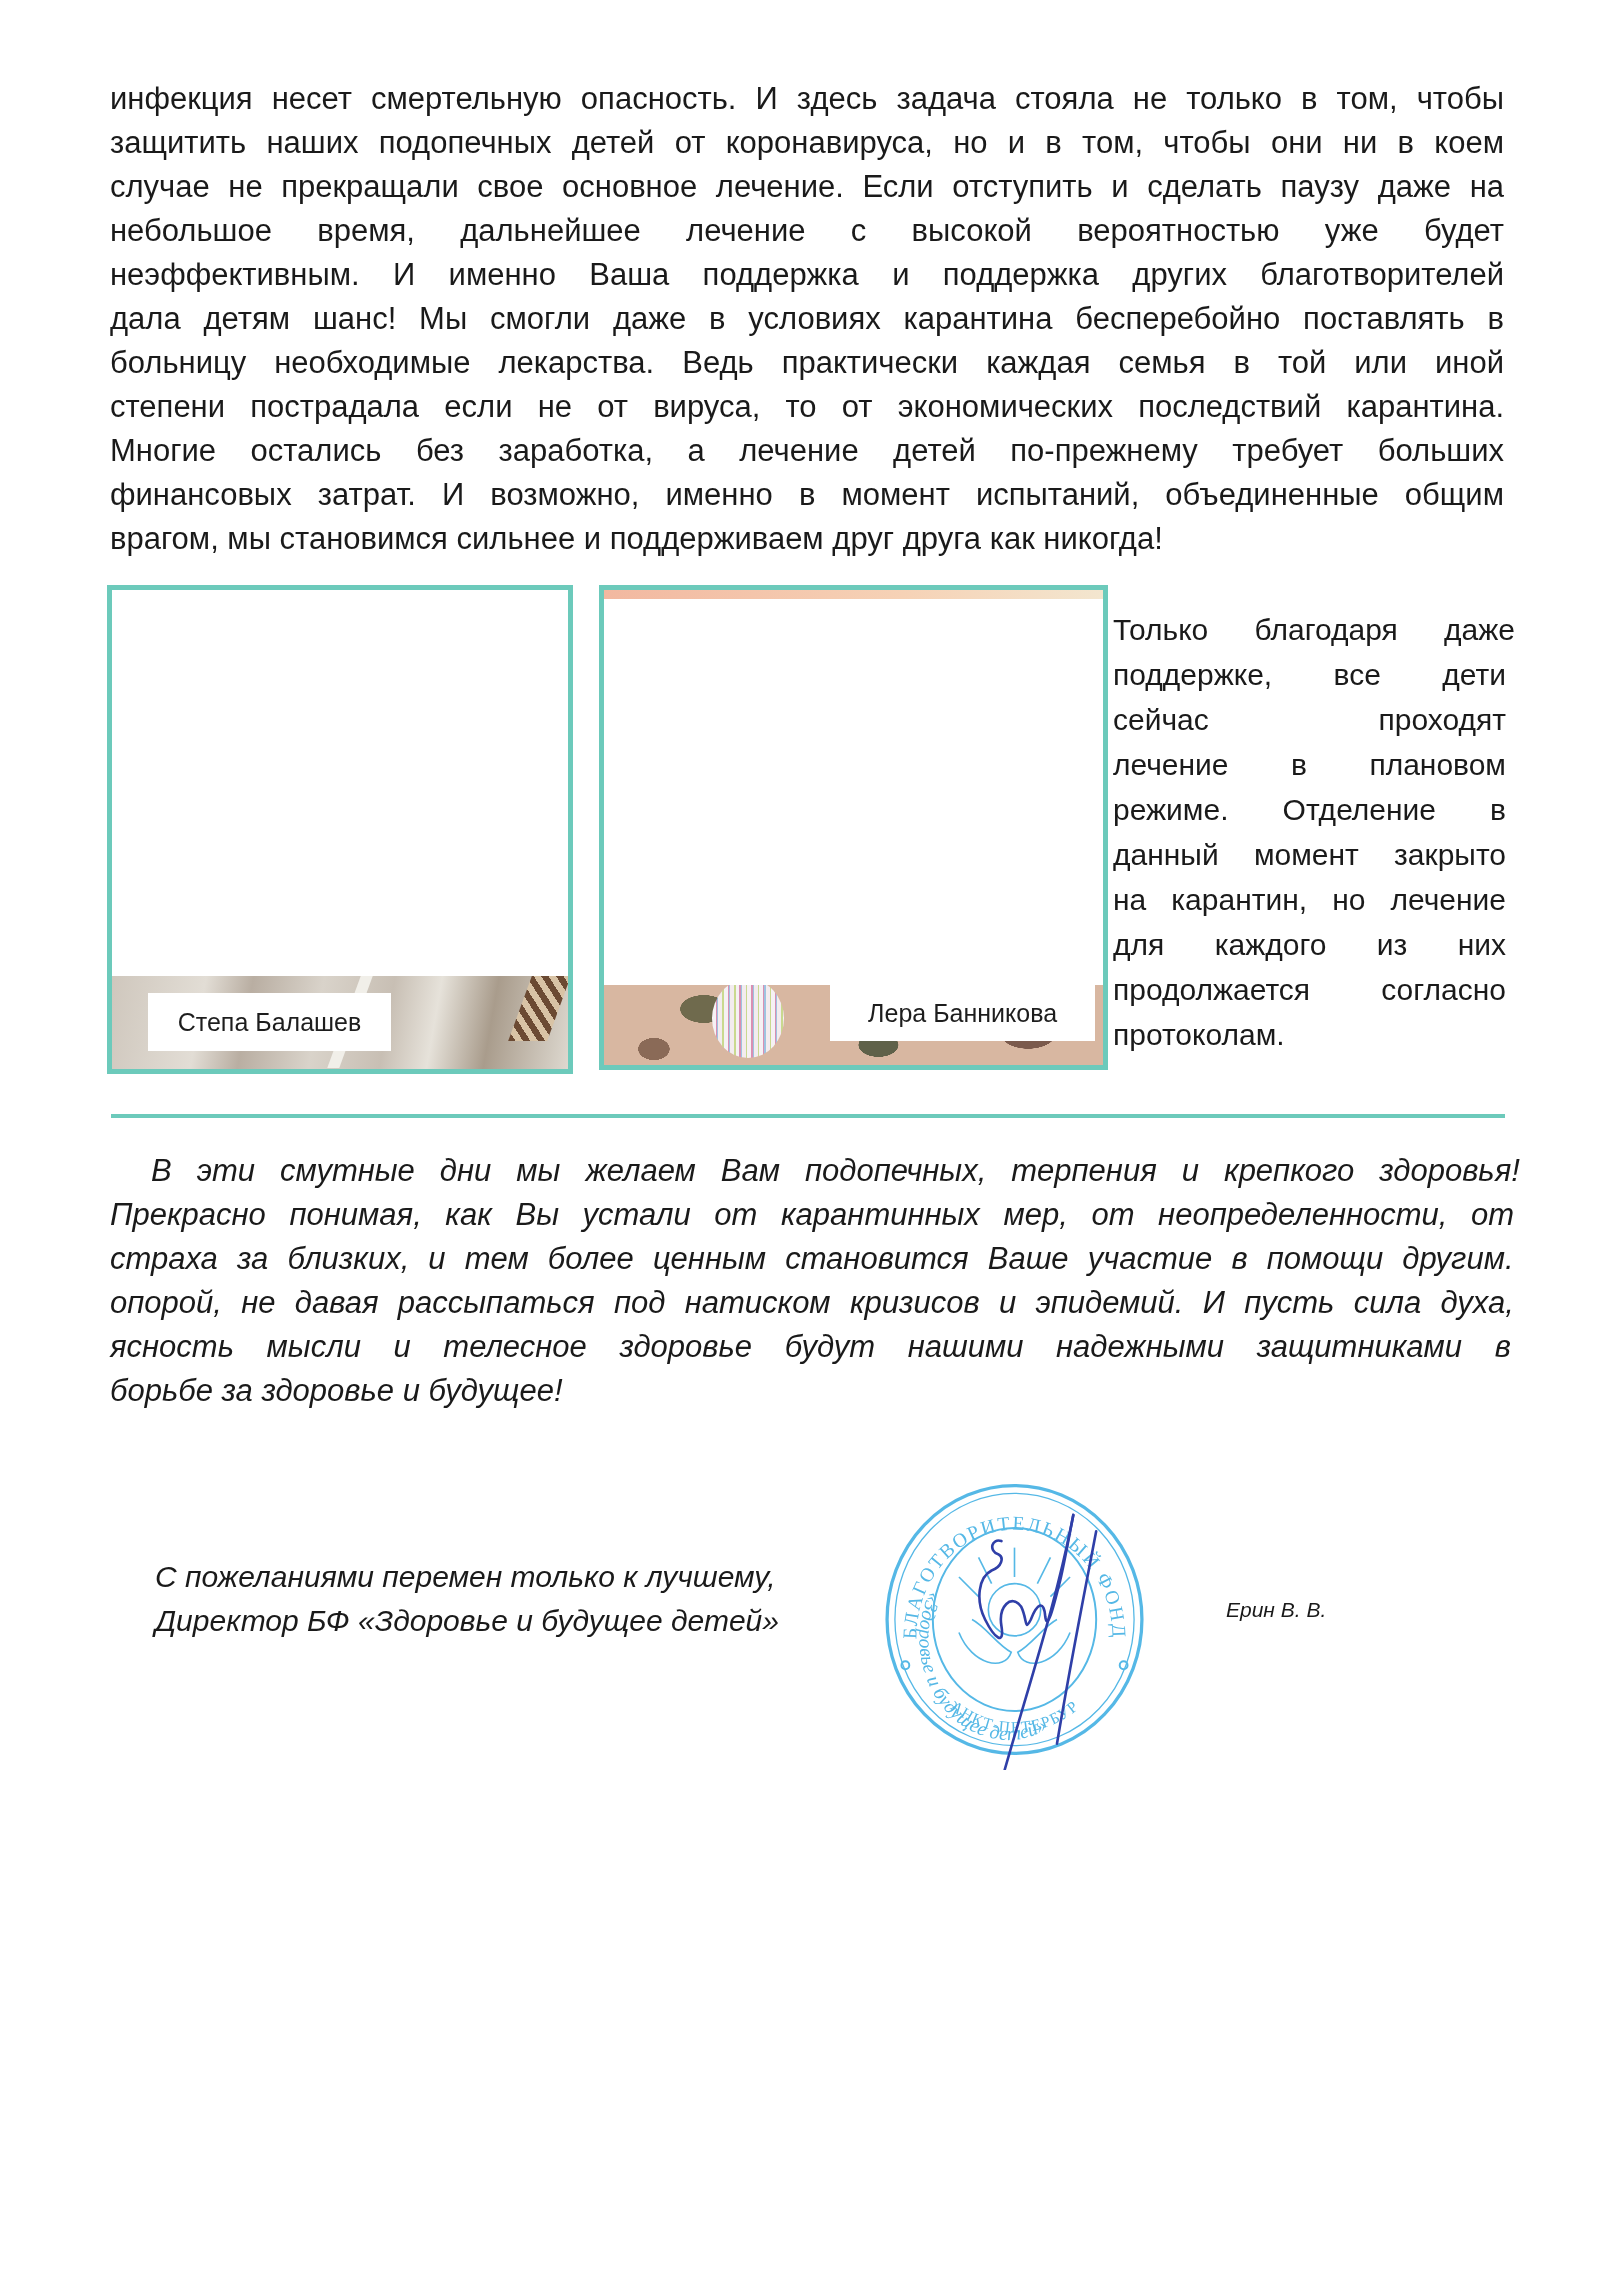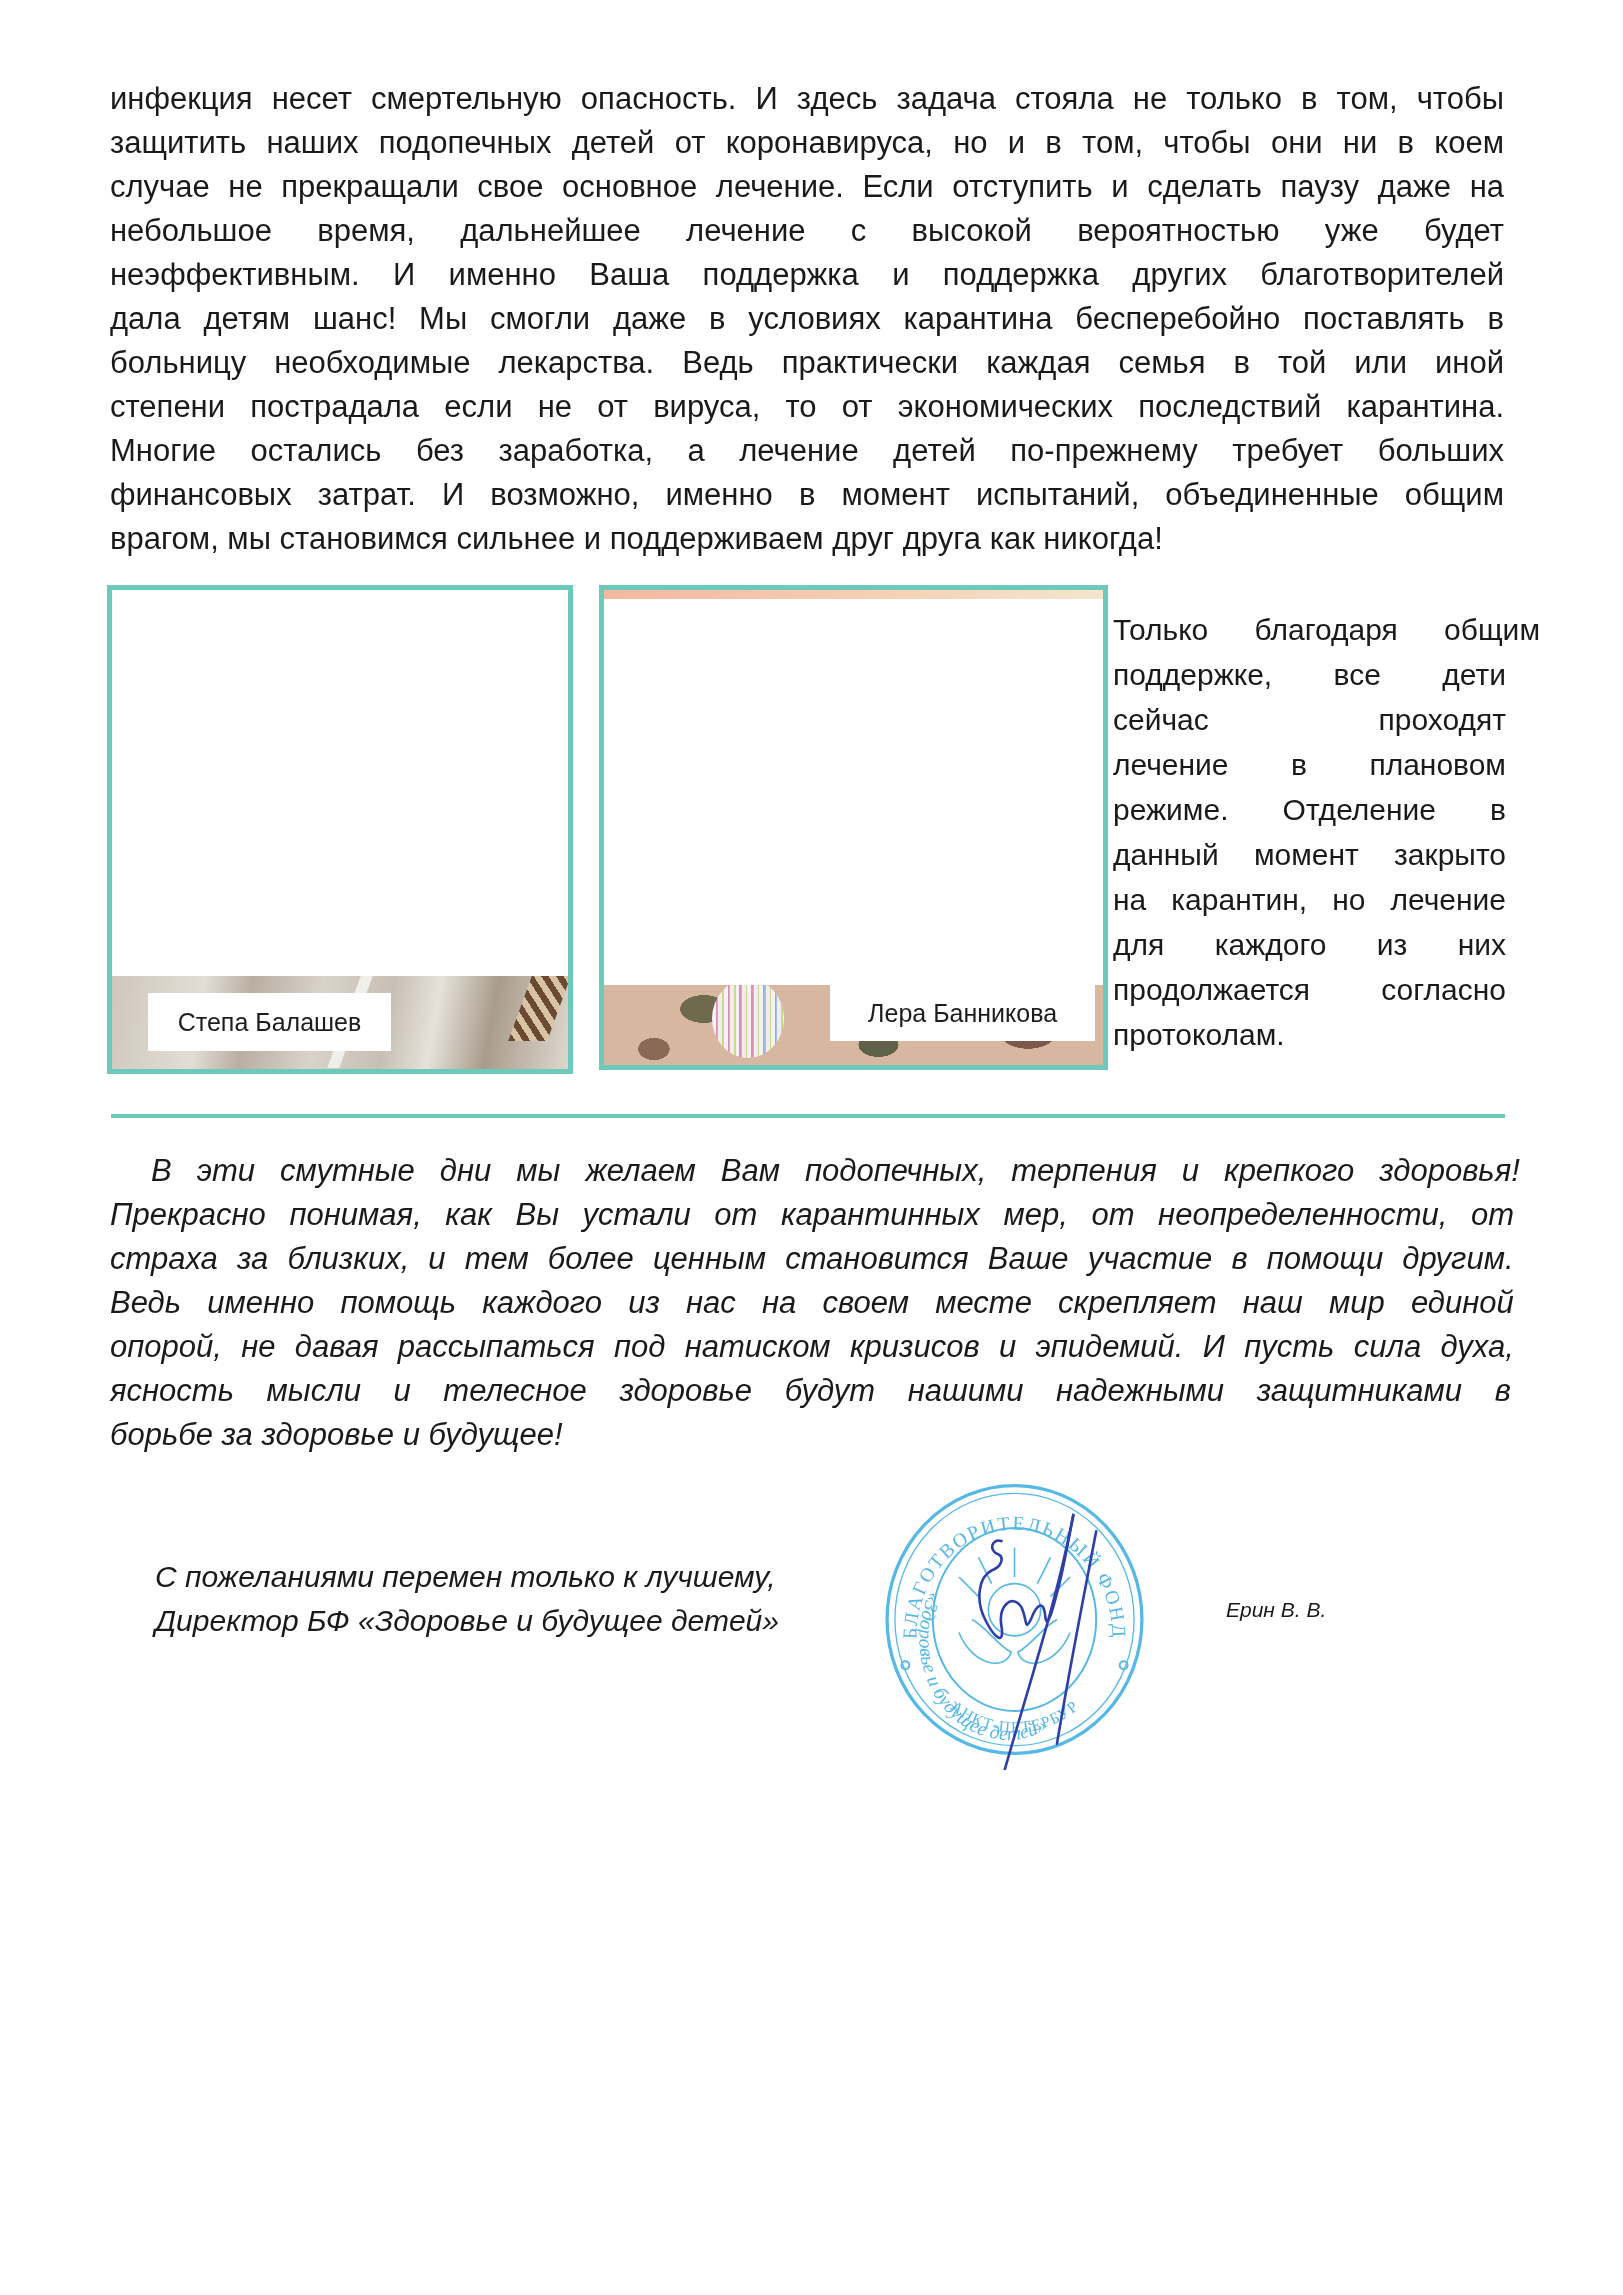--- a/index.html
+++ b/index.html
@@ -110,39 +110,38 @@
 <div class="photo photo-2">
   <div class="topstrip"></div>
   <div class="blank"></div>
   <div class="scene">
     <div class="pillow"></div>
   </div>
   <div class="name-label">Лера Банникова</div>
 </div>
 
 <div class="side-text">
-  <span class="line" style="white-space: nowrap; display: block; word-spacing: 38px;">Только благодаря общим</span>
+  <span class="line" style="white-space: nowrap; display: block; word-spacing: 38px;">Только благодаря даже</span>
   <span class="line" style="white-space: nowrap; display: block; word-spacing: 52px;">поддержке, все дети</span>
   <span class="line" style="white-space: nowrap; display: block; word-spacing: 160px;">сейчас проходят</span>
   <span class="line" style="white-space: nowrap; display: block; word-spacing: 53px;">лечение в плановом</span>
   <span class="line" style="white-space: nowrap; display: block; word-spacing: 45px;">режиме. Отделение в</span>
   <span class="line" style="white-space: nowrap; display: block; word-spacing: 26px;">данный момент закрыто</span>
   <span class="line" style="white-space: nowrap; display: block; word-spacing: 16px;">на карантин, но лечение</span>
   <span class="line" style="white-space: nowrap; display: block; word-spacing: 42px;">для каждого из них</span>
   <span class="line" style="white-space: nowrap; display: block; word-spacing: 62px;">продолжается согласно</span>
   <span class="line last" style="display: block;">протоколам.</span>
 </div>
 
 <div class="divider"></div>
 
 <div class="para-wish">
   <span class="line first" style="white-space: nowrap; display: block; word-spacing: 16.4px;">В эти смутные дни мы желаем Вам подопечных, терпения и крепкого здоровья!</span>
   <span class="line" style="white-space: nowrap; display: block; word-spacing: 15px;">Прекрасно понимая, как Вы устали от карантинных мер, от неопределенности, от</span>
   <span class="line" style="white-space: nowrap; display: block; word-spacing: 10.5px;">страха за близких, и тем более ценным становится Ваше участие в помощи другим.</span>
-  <span class="line" style="white-space: nowrap; display: block; word-spacing: 17.6px;">Ведь именно помощь каждого из нас на своем месте скрепляет наш мир единой</span>
   <span class="line" style="white-space: nowrap; display: block; word-spacing: 10.7px;">опорой, не давая рассыпаться под натиском кризисов и эпидемий. И пусть сила духа,</span>
   <span class="line" style="white-space: nowrap; display: block; word-spacing: 24px;">ясность мысли и телесное здоровье будут нашими надежными защитниками в</span>
   <span class="line last" style="display: block;">борьбе за здоровье и будущее!</span>
 </div>
 
 <div class="closing">
   <span>С пожеланиями перемен только к лучшему,</span>
   <span>Директор БФ «Здоровье и будущее детей»</span>
 </div>
 

